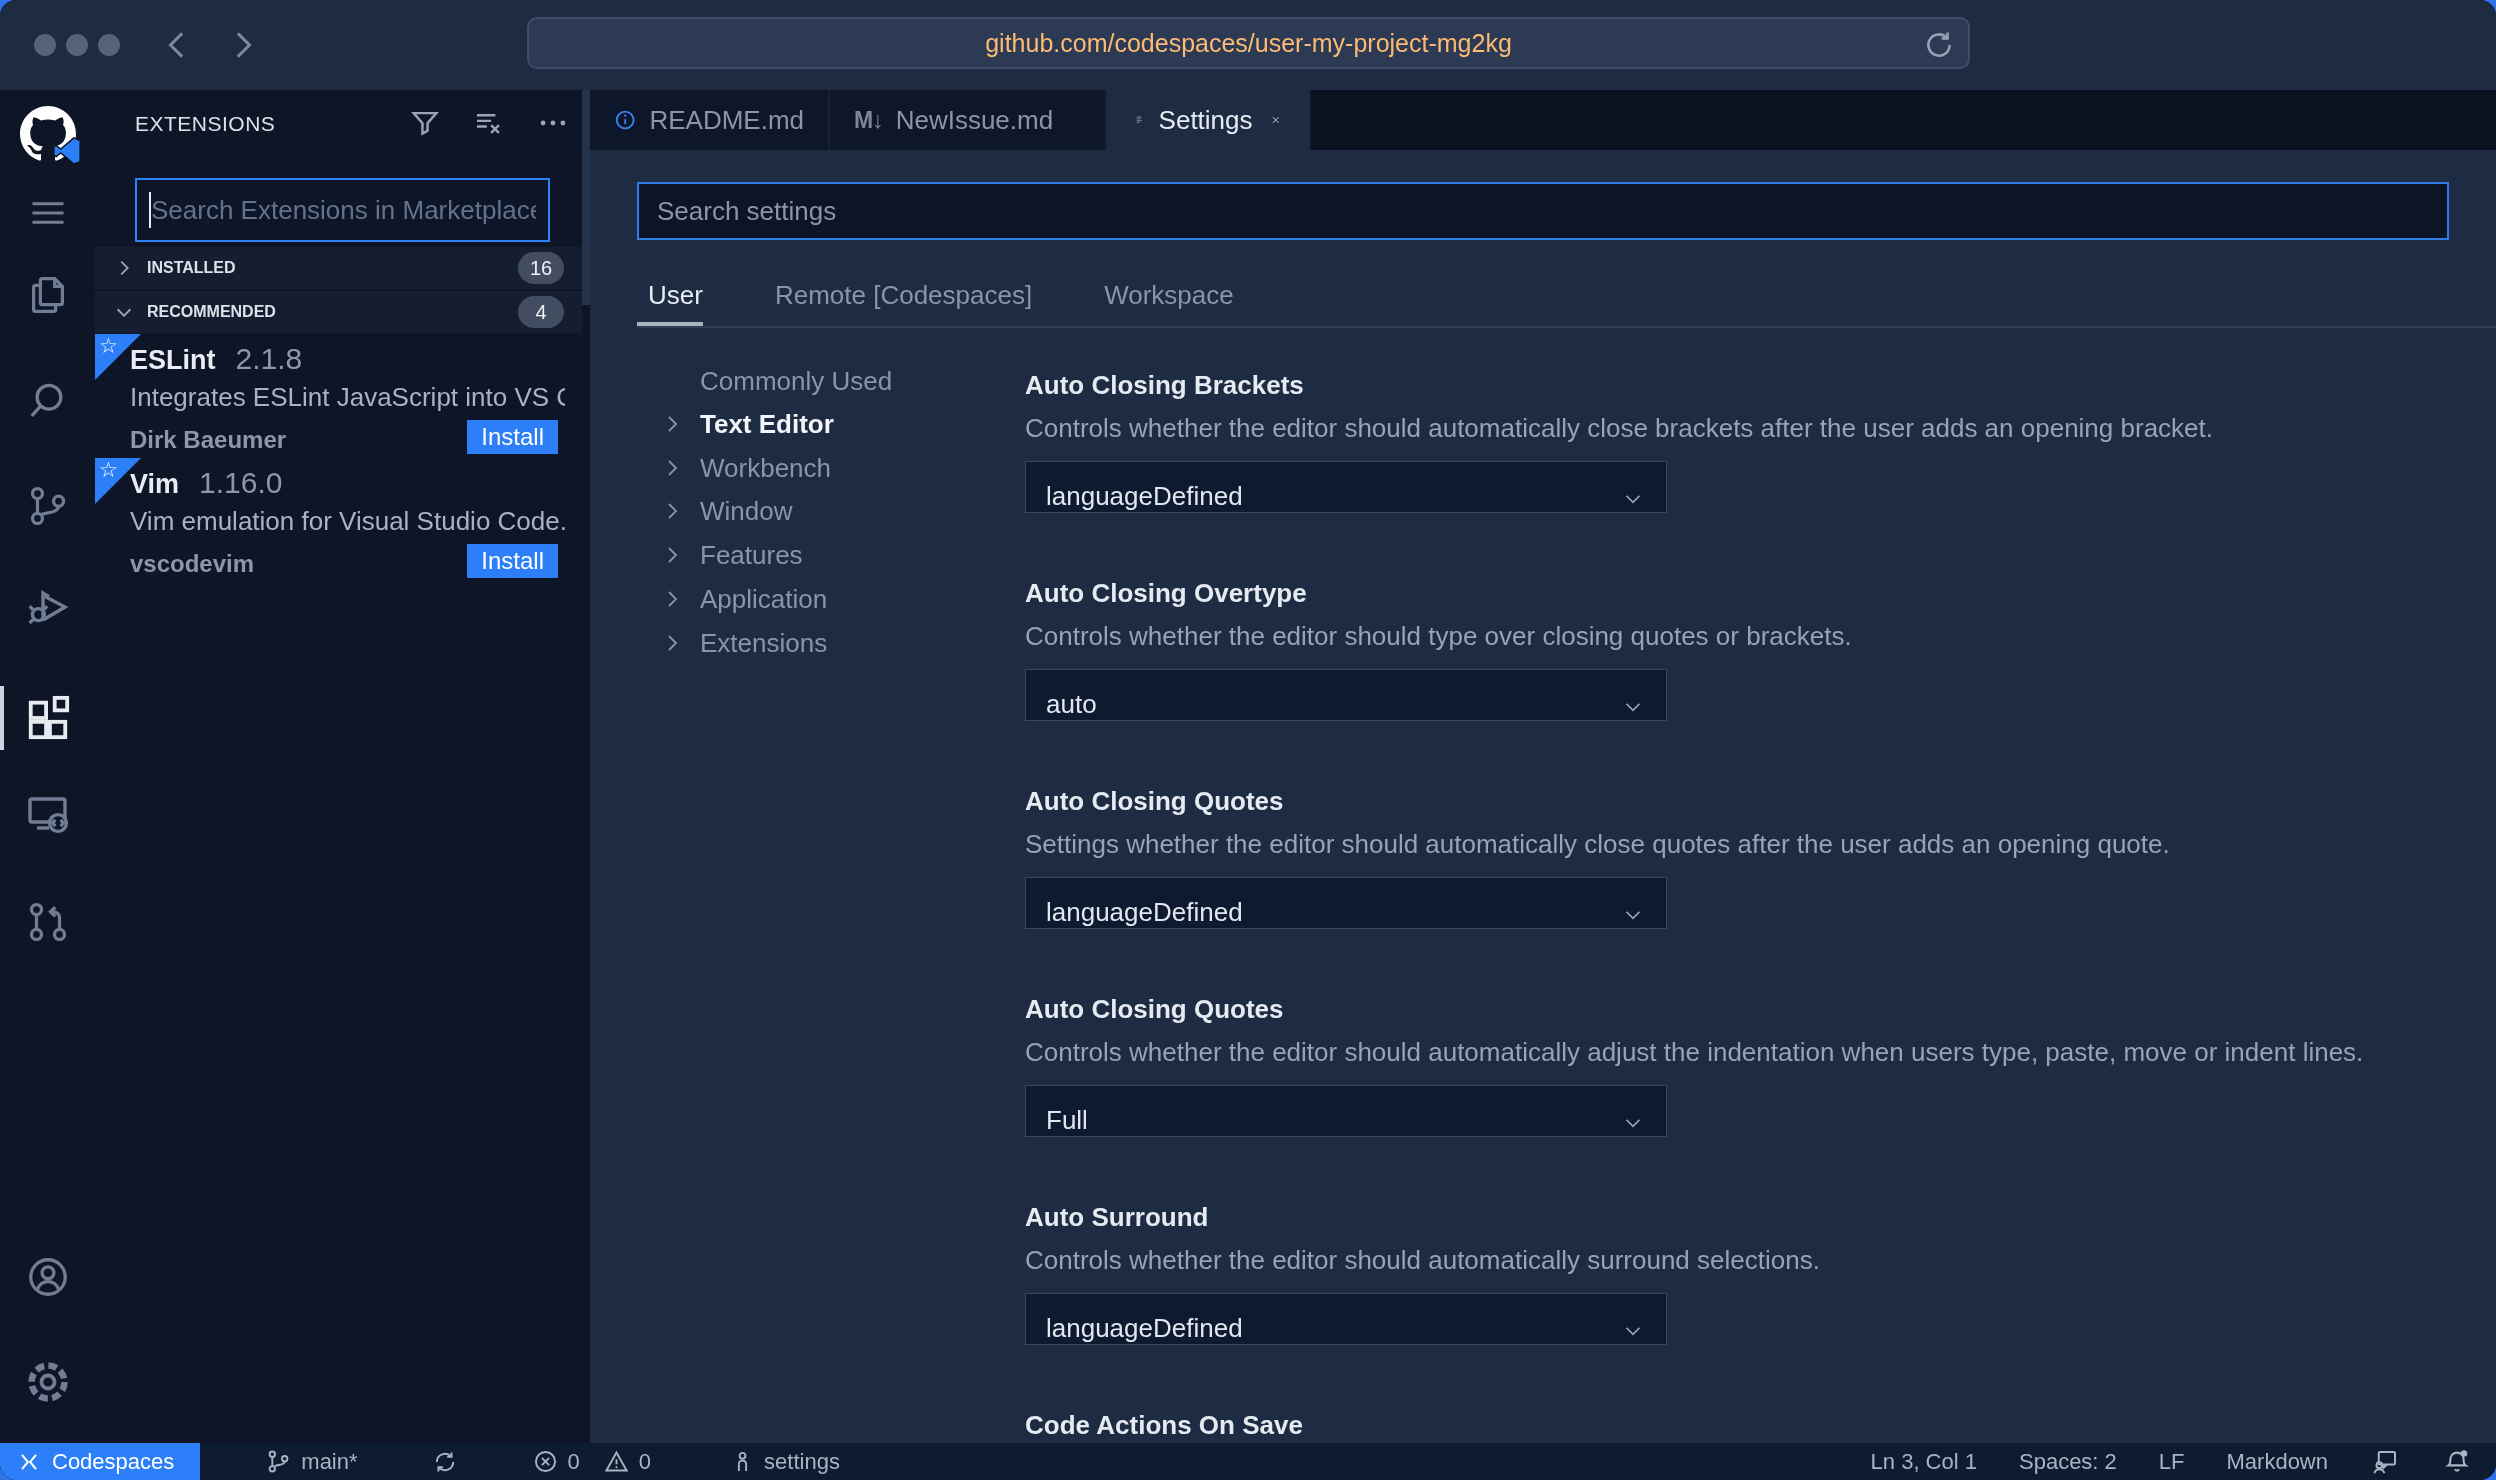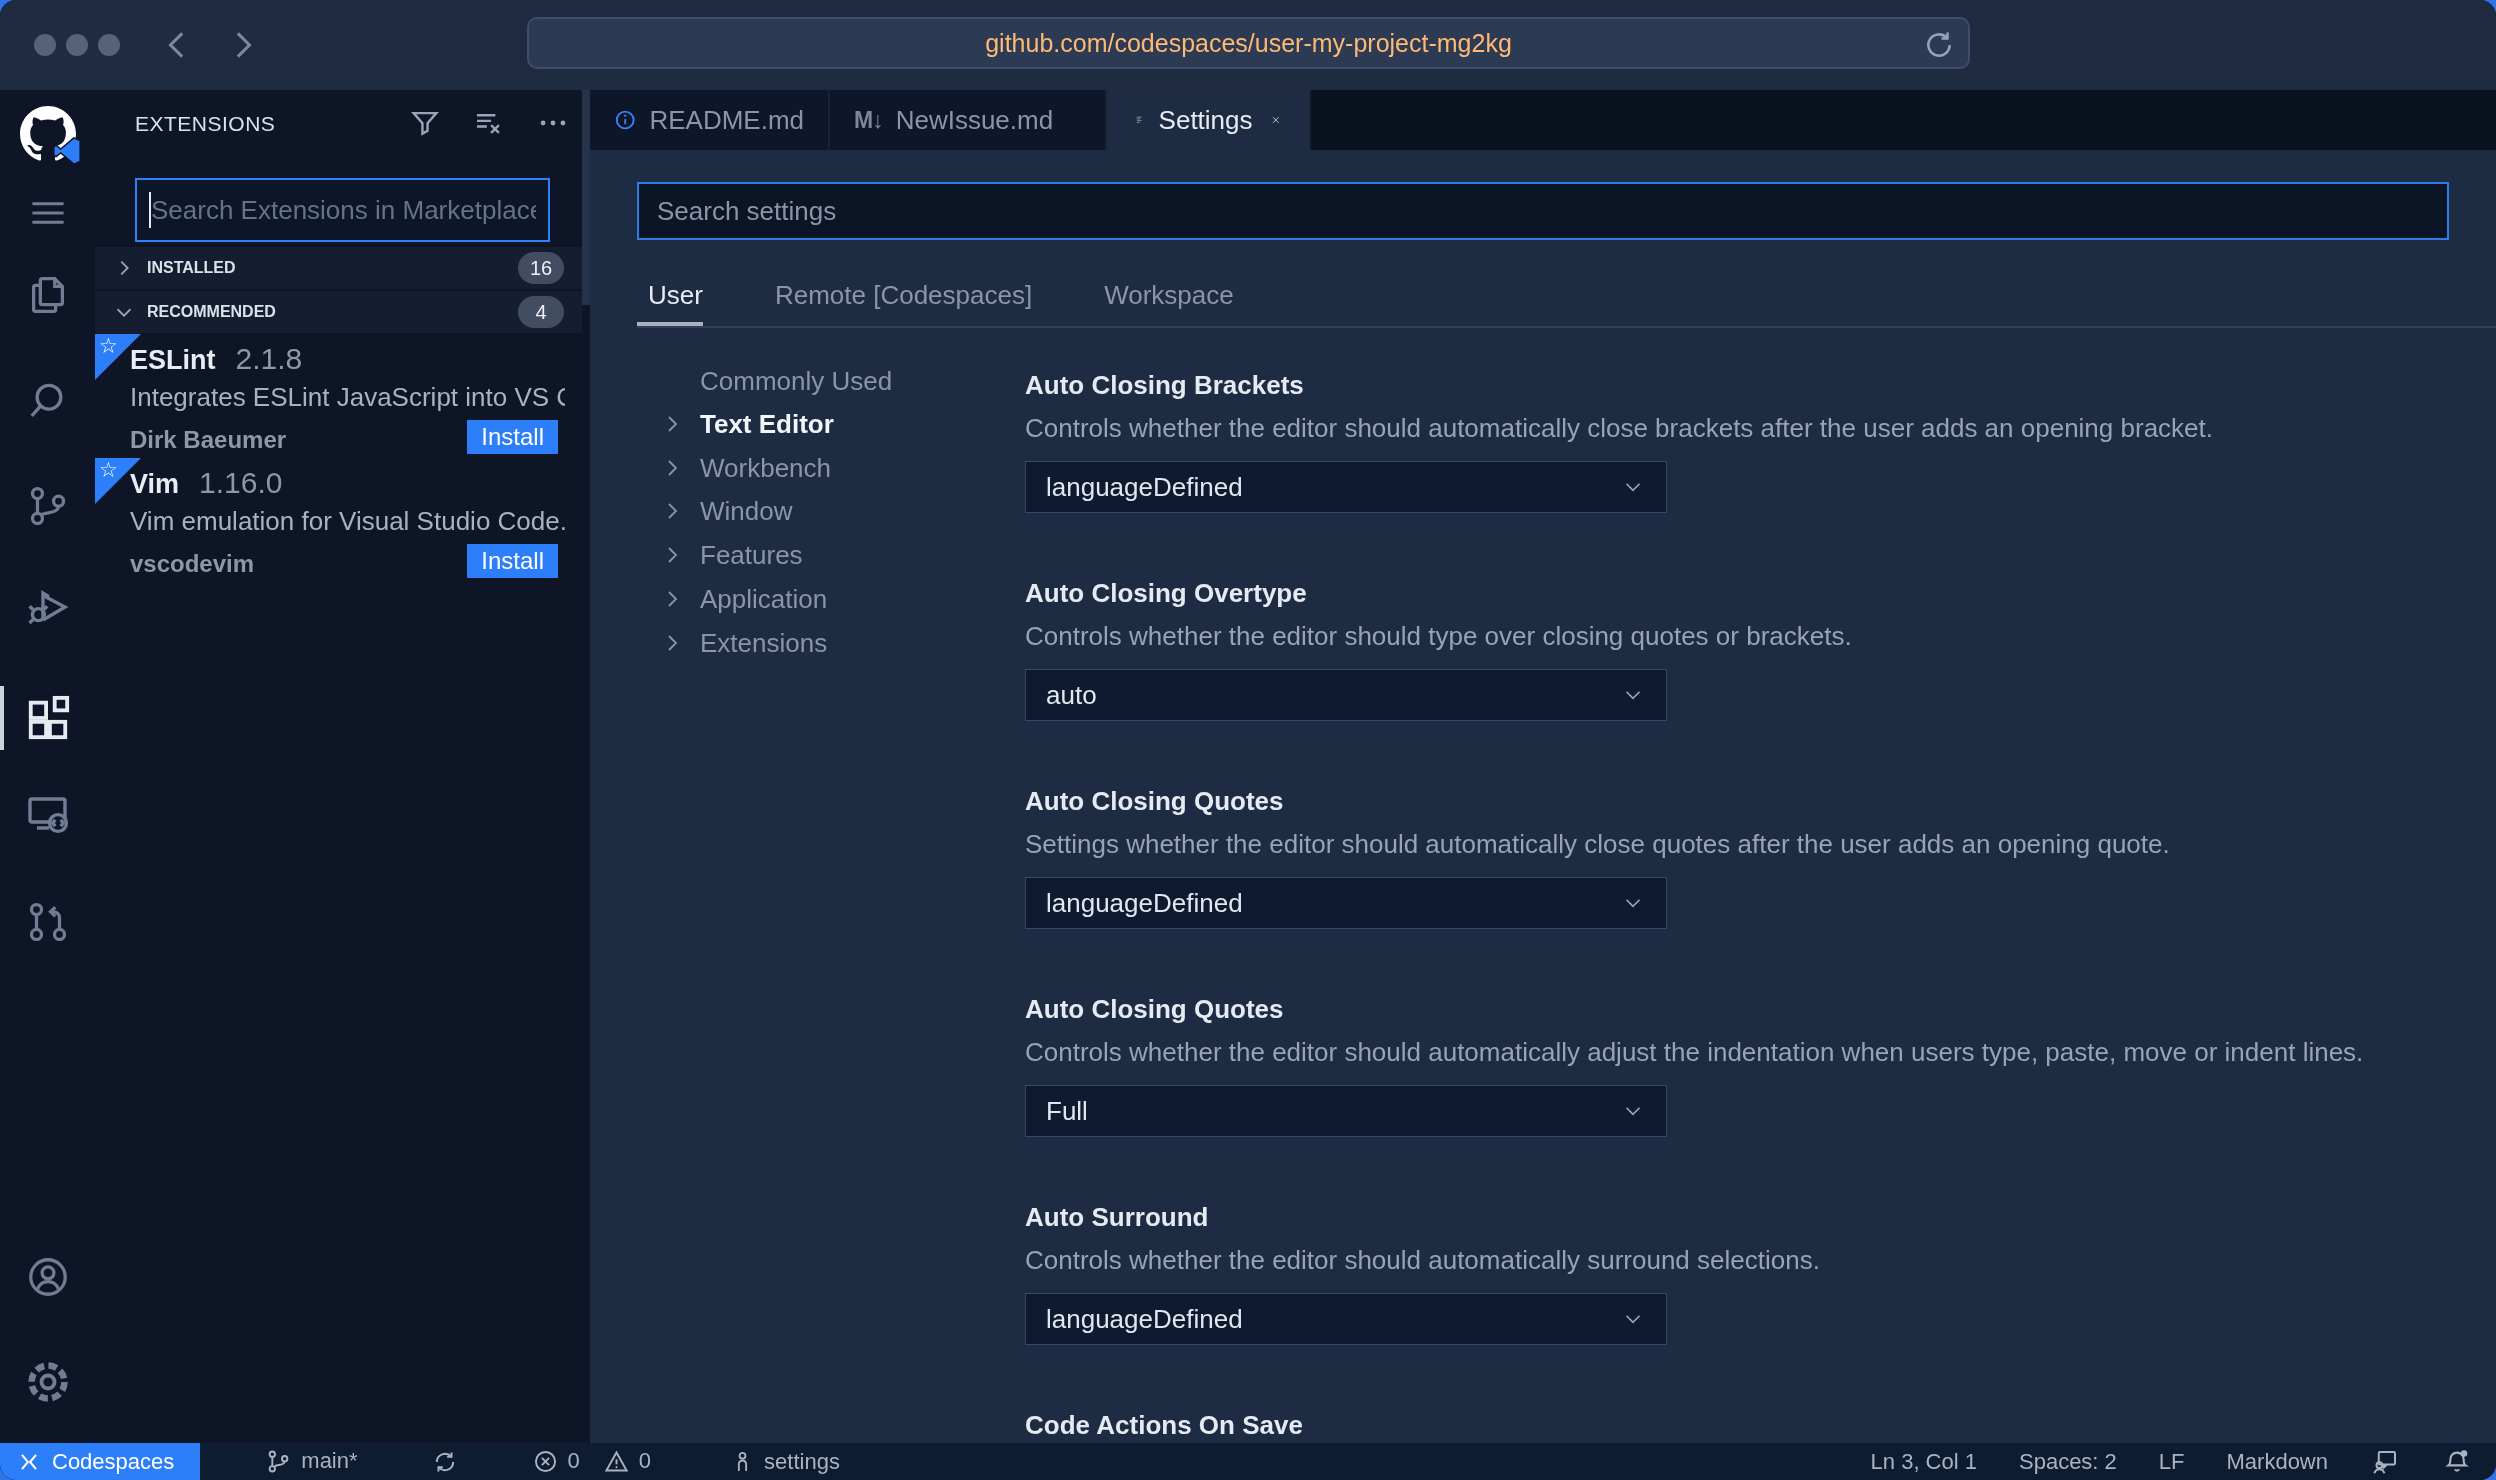--- a/index.html
+++ b/index.html
@@ -96,32 +96,32 @@
   .toc-row { position:absolute; left:58px; width:330px; height:38px; display:flex;
              align-items:center; color:#8b95a7; font-size:26px; }
   .toc-row .tchev { width:48px; color:#8b95a7; display:flex; justify-content:center; }
   .toc-row.noarrow .tchev { visibility:hidden; }
   .toc-row.active { color:#f2f5f9; font-weight:bold; }
   .toc-row .tlabel { margin-left:4px; }
   .st-item { position:absolute; left:435px; width:1440px; }
   .st-title { font-size:26px; font-weight:bold; color:#e6eaf1; }
   .st-desc { position:absolute; left:0; top:43px; font-size:26px; color:#98a3b4; white-space:nowrap; }
   .st-select { position:absolute; left:0; top:91px; width:642px; height:52px; background:#0e1a30;
-               border:1px solid #3a4760; display:flex; align-items:center; padding:0 20px;
+               border:1px solid #3a4760; display:flex; align-items:flex-end; padding:0 20px;
                color:#e2e7ef; font-size:26px; }
   .st-select .schev { margin-left:auto; color:#9aa4b6; }
 
   
   .statusbar { height:37px; background:#0d1c31; display:flex; align-items:center;
                font-size:22px; color:#a9b3c2; flex:none; }
   .sb-left { display:flex; align-items:center; height:100%;gap:43px; }
   .sb-right { margin-left:auto; display:flex; align-items:center; gap:42px; padding-right:24px; }
   .cs-badge { height:100%; background:#2d7ff9; color:#fff; display:flex; align-items:center;
               gap:10px; padding:0 26px 0 16px; }
-  .sbi { display:flex; align-items:flex-start; gap:9px; }
+  .sbi { display:flex; align-items:center; gap:9px; }
   .m-l22{margin-left:22px} .m-l30{margin-left:30px} .m-l36{margin-left:36px} .m-l14{margin-left:14px}
 </style>
 </head>
 <body>
 
 <div class="window">
 
   <div class="titlebar">
     <div class="dots">
       <div class="dot"></div>

